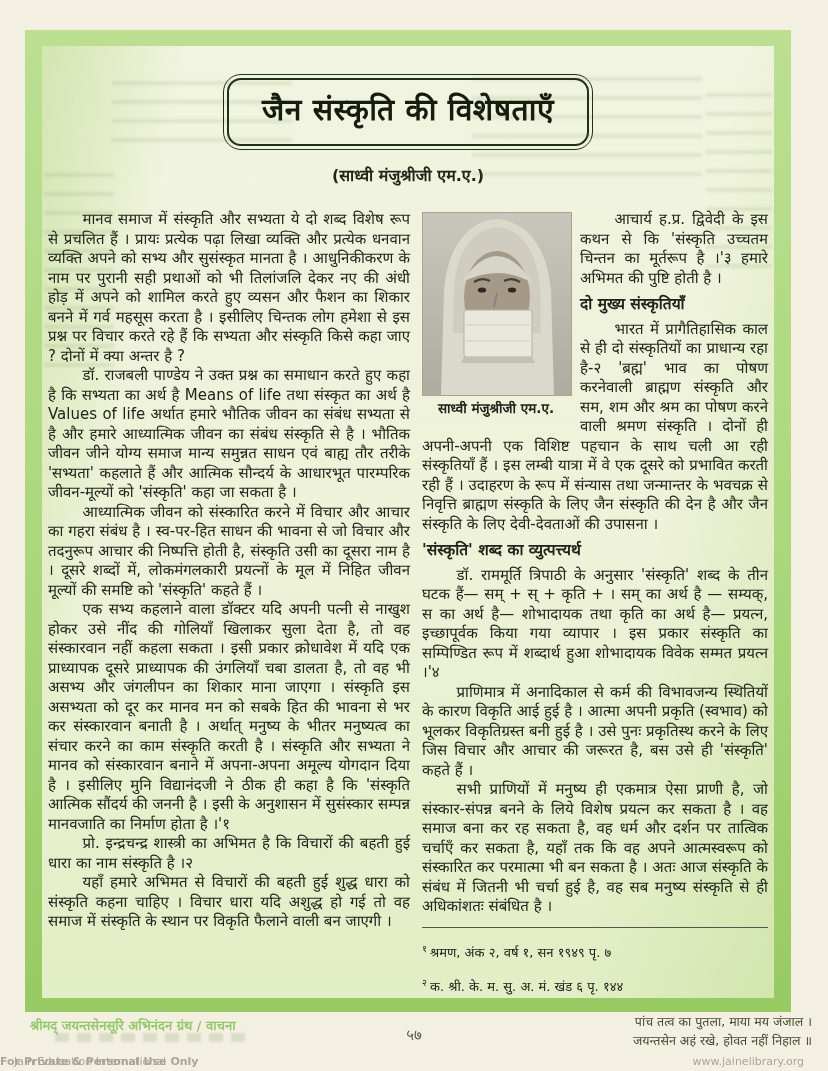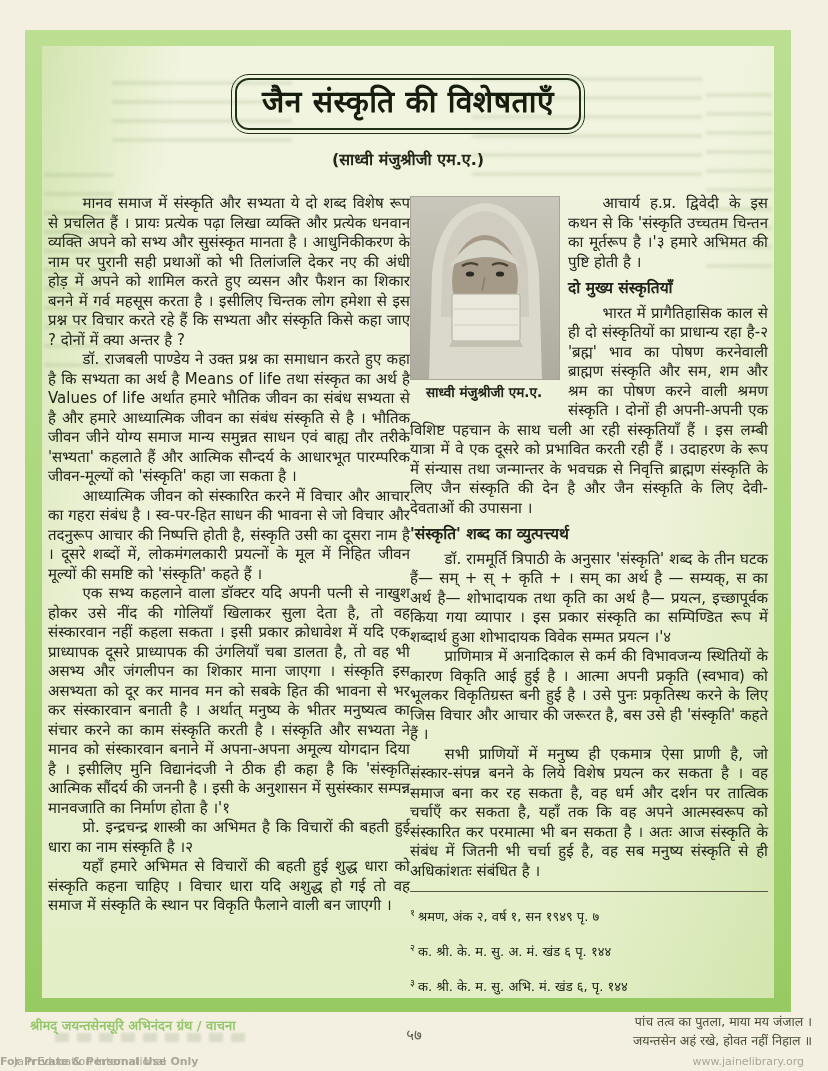--- a/index.html
+++ b/index.html
@@ -18,25 +18,25 @@
          background:repeating-linear-gradient(180deg,transparent 0 7px,#57763c 7px 11px,transparent 11px 19px);}
   .bleed.b1{left:70px;top:28px;width:180px;height:80px;}
   .bleed.b2{left:430px;top:24px;width:230px;height:110px;}
   .bleed.b3{left:2px;top:120px;width:70px;height:210px;}
   .bleed.b4{right:2px;top:40px;width:66px;height:190px;}
 
   
   .title-box{position:relative;width:fit-content;margin:28px auto 12px;border:1.5px solid #22301a;
              border-radius:18px;padding:8px 30px 12px;}
   .title-box::after{content:"";position:absolute;inset:3px;border:2.5px solid #22301a;border-radius:14px;pointer-events:none;}
-  .title-box h1{margin:0;font-size:30px;line-height:38px;font-weight:bold;color:#161c0e;letter-spacing:.5px;}
+  .title-box h1{margin:8px;font-size:30px;line-height:38px;font-weight:bold;color:#161c0e;letter-spacing:.5px;}
   .byline{text-align:center;font-size:16px;font-weight:bold;color:#23271a;margin:14px 0 0;}
 
   
-  .columns{display:flex;padding:24px 6px 0;}
+  .columns{display:flex;gap:12px;padding:24px 6px 0;}
   .col{font-size:15px;line-height:19.5px;text-align:justify;}
   .col.left{width:362px;flex:none;}
   .col.right{flex:1;min-width:0;}
   .col p{margin:0;text-indent:2.3em;}
   .col h3{margin:7px 0 5px;font-size:15.5px;font-weight:bold;text-indent:0;}
   
   figure.photo{float:left;width:148px;margin:2px 10px 2px 0;}
   figure.photo svg{display:block;width:148px;height:182px;border:1px solid #a8a598;background:#bdbaae;}
   figure.photo figcaption{font-size:13.5px;font-weight:bold;text-align:center;margin-top:3px;text-indent:0;}
   

